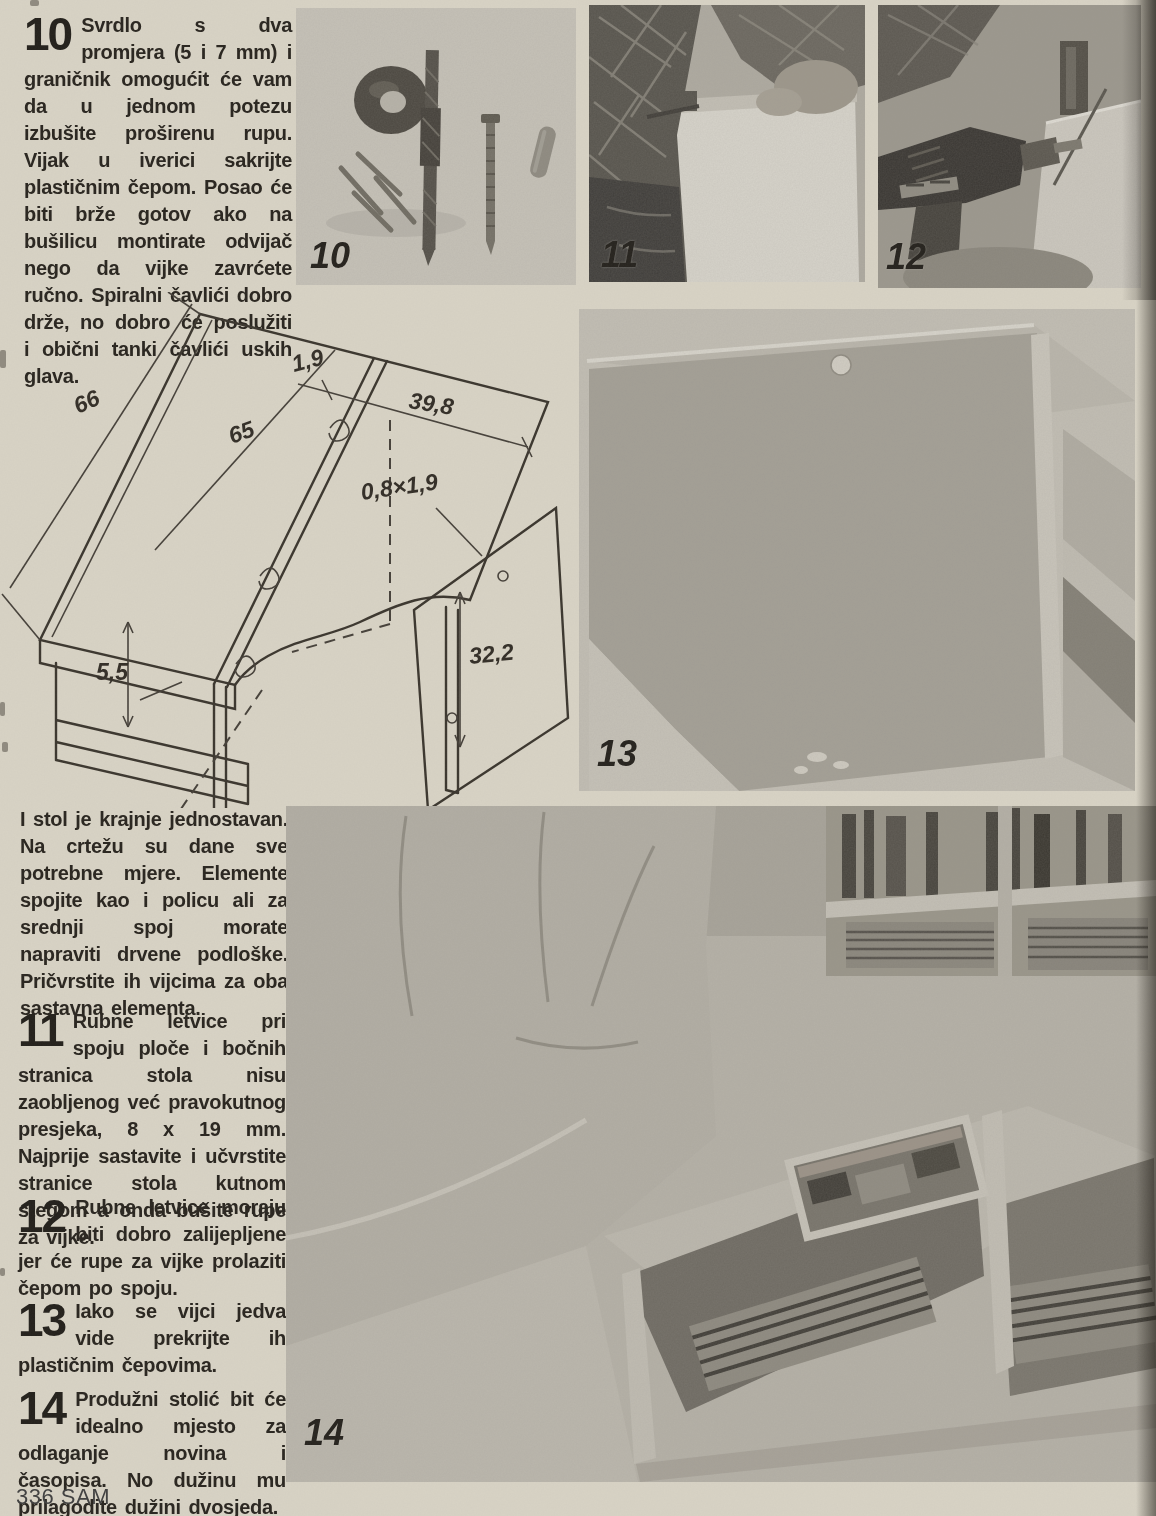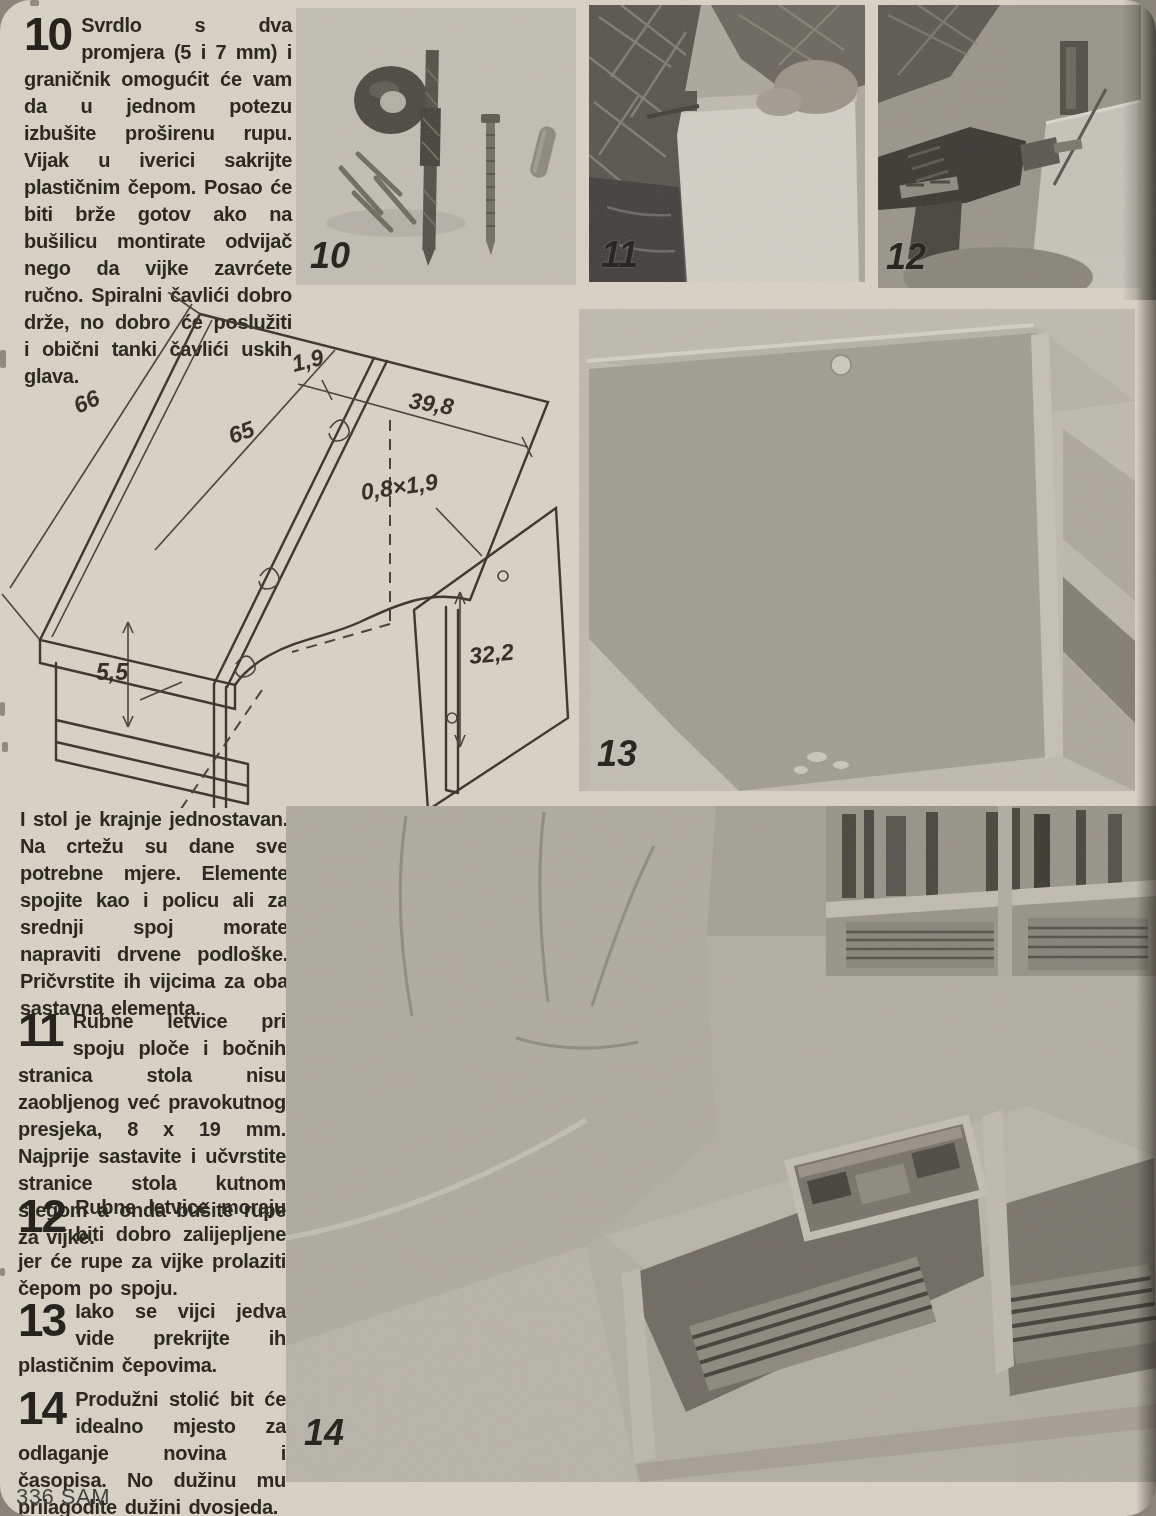--- a/index.html
+++ b/index.html
@@ -1,19 +1,19 @@
 <!DOCTYPE html>
 <html><head>
 <meta charset="utf-8">
 <style>
   html,body{margin:0;padding:0;background:#8a857a;}
   .page{
     position:relative; width:1156px; height:1516px; margin:0 auto;
     background:#d8d3c5; overflow:hidden;
-    font-family:"Liberation Sans", sans-serif; color:#2a2622;border-radius:31px;
+    font-family:"Liberation Sans", sans-serif; color:#2a2622;
   }
   
   .step{
     position:absolute; width:268px; text-align:justify;
     font-weight:bold; font-size:20px; line-height:27px;
     letter-spacing:-0.3px; word-spacing:2.5px; color:#29251f;
   }
   .step .num{
     float:left; font-size:46px; line-height:40px; letter-spacing:-2px;
     margin:2px 10px 0 0; color:#23201b;

